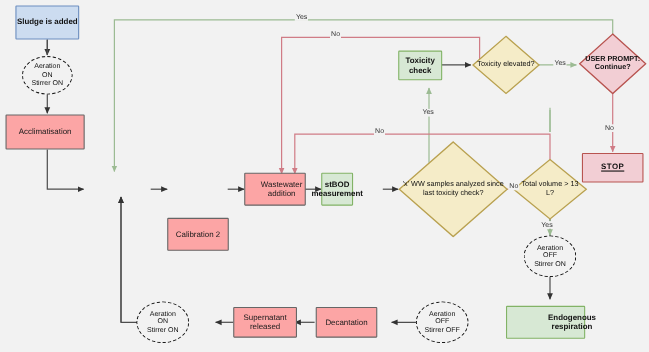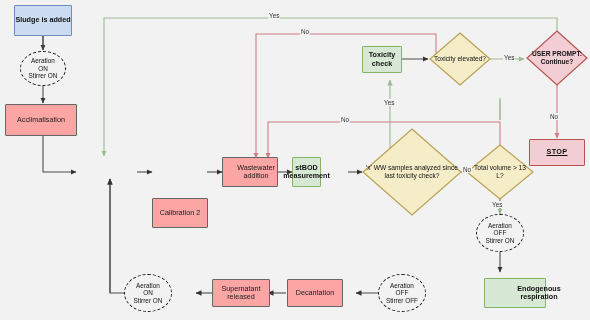--- a/index.html
+++ b/index.html
@@ -175,21 +175,21 @@
   </div>
 
   <div class="node box pink" style="left:529px;top:139px;width:56px;height:27px;">STOP</div>
 
   <div class="node circ" style="left:476px;top:214px;width:48px;height:38px;">
     <span>Aeration</span>
     <span>OFF</span>
     <span>Stirrer ON</span>
   </div>
 
-  <div class="node box green" style="left:484px;top:278px;width:62px;height:30px;padding-left:48px;">Endogenous respiration</div>
+  <div class="node box green" style="left:460px;top:278px;width:72px;height:30px;padding-left:48px;">Endogenous respiration</div>
 
   <div class="node circ" style="left:378px;top:274px;width:48px;height:38px;">
     <span>Aeration</span>
     <span>OFF</span>
     <span>Stirrer OFF</span>
   </div>
 
   <div class="node box" style="left:212px;top:279px;width:58px;height:28px;">Supernatant released</div>
 
   <div class="node box" style="left:287px;top:279px;width:56px;height:28px;">Decantation</div>

